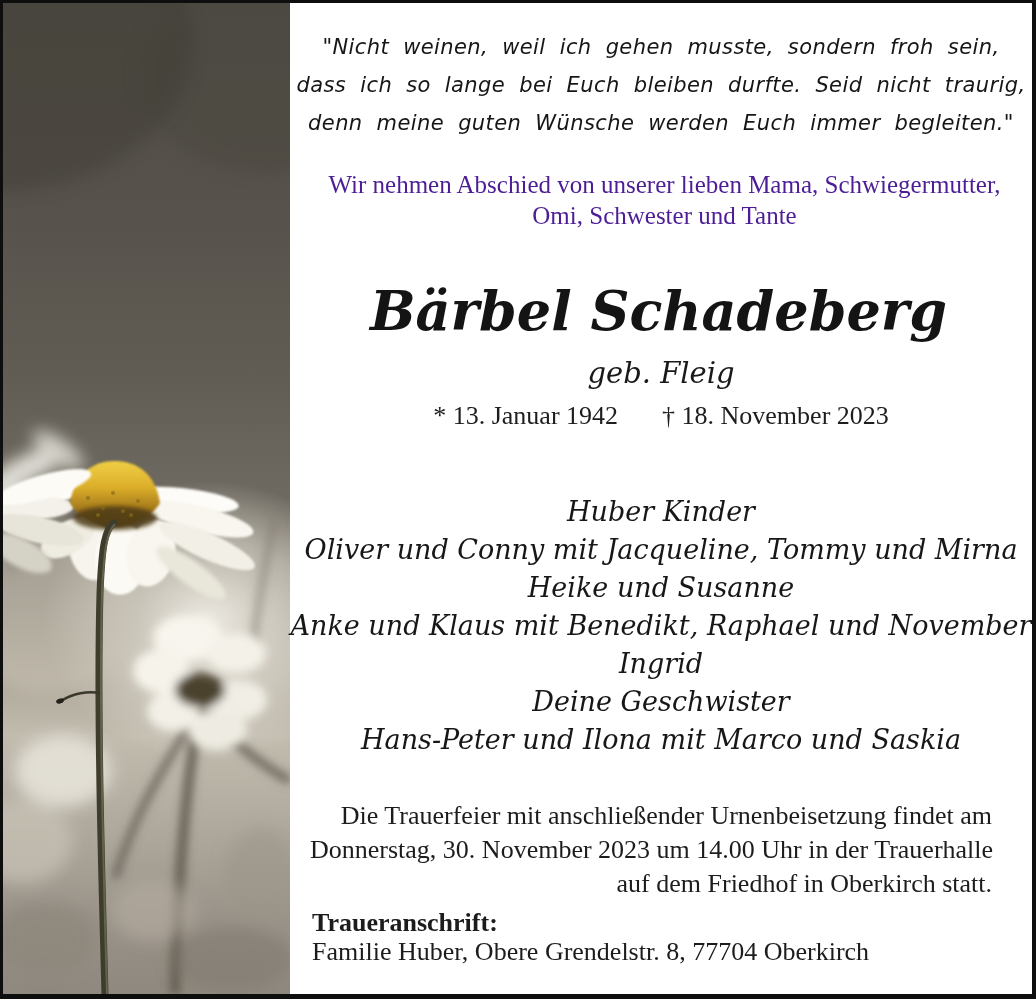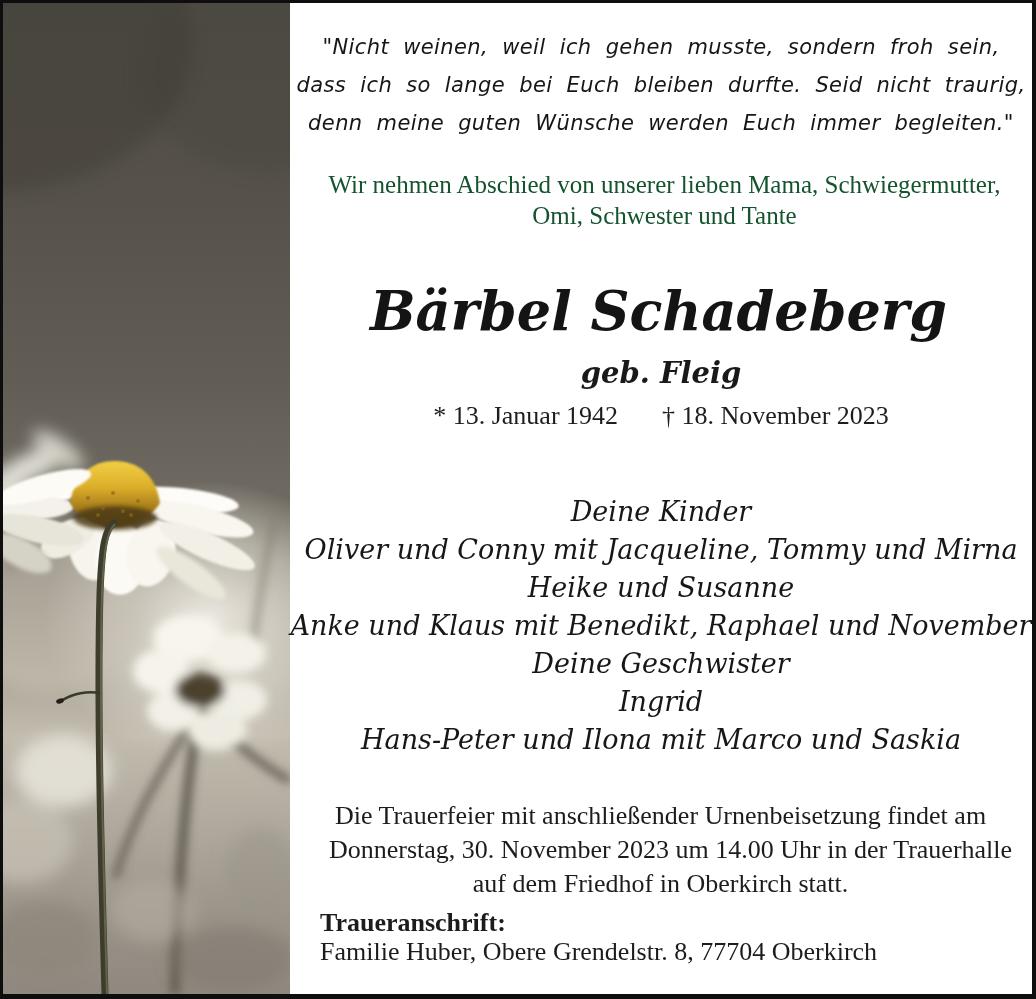--- a/index.html
+++ b/index.html
@@ -35,38 +35,38 @@
     line-height:38px;
     color:#161616;
     letter-spacing:0.4px;
     word-spacing:7px;
     white-space:nowrap;
   }
   .intro{
     margin-top:27px;
     font-size:25px;
     line-height:31px;
-    color:#14532d;
+    color:#4c1d95;
     white-space:nowrap;
     padding-left:7px;
   }
   .name{
     margin:44px 5px 0 0;
     font-family:"DejaVu Serif", serif;
     font-style:italic;
     font-weight:600;
     font-size:54px;
     line-height:72px;
     color:#141414;
   }
   .maiden{
     margin-top:6px;
     font-family:"DejaVu Serif", serif;
     font-style:italic;
-    font-weight:700;
+    font-weight:400;
     font-size:29px;
     line-height:40px;
     color:#191919;
   }
   .dates{
     margin-top:8px;
     font-size:26px;
     line-height:30px;
     color:#1d1d1d;
   }
@@ -76,30 +76,30 @@
     font-family:"DejaVu Serif", serif;
     font-style:italic;
     font-weight:500;
     font-size:27px;
     line-height:38px;
     color:#171717;
     white-space:nowrap;
   }
   .funeral{
     margin-top:40px;
-    padding:0 40px 0 39px;
-    text-align:center;
+    padding:0 40px 0 20px;
+    text-align:right;
     font-size:26px;
     line-height:34px;
     color:#1c1c1c;
     white-space:nowrap;
   }
   .address{
     margin-top:8px;
-    padding:0 40px 0 30px;
+    padding:0 40px 0 22px;
     text-align:left;
     font-size:26px;
     color:#1c1c1c;
   }
   .address .label{font-weight:bold;line-height:28px;display:block;}
   .address .value{line-height:30px;display:block;white-space:nowrap;}
 </style>
 </head>
 <body>
 
@@ -243,26 +243,26 @@
 
     <h1 class="name">Bärbel Schadeberg</h1>
 
     <div class="maiden">geb. Fleig</div>
 
     <div class="dates">
       <span class="birth">* 13. Januar 1942</span><span class="death">† 18. November 2023</span>
     </div>
 
     <div class="family">
-      <div>Deine Kinder</div>
+      <div>Huber Kinder</div>
       <div>Oliver und Conny mit Jacqueline, Tommy und  Mirna</div>
       <div>Heike und Susanne</div>
       <div>Anke und Klaus mit Benedikt, Raphael und November</div>
+      <div>Ingrid</div>
       <div>Deine Geschwister</div>
-      <div>Ingrid</div>
       <div>Hans-Peter und Ilona mit Marco und Saskia</div>
     </div>
 
     <div class="funeral">
       <div>Die Trauerfeier mit anschließender Urnenbeisetzung findet am</div>
       <div>Donnerstag, 30. November 2023 um 14.00 Uhr in der Trauerhalle</div>
       <div>auf dem Friedhof in Oberkirch statt.</div>
     </div>
 
     <div class="address">

